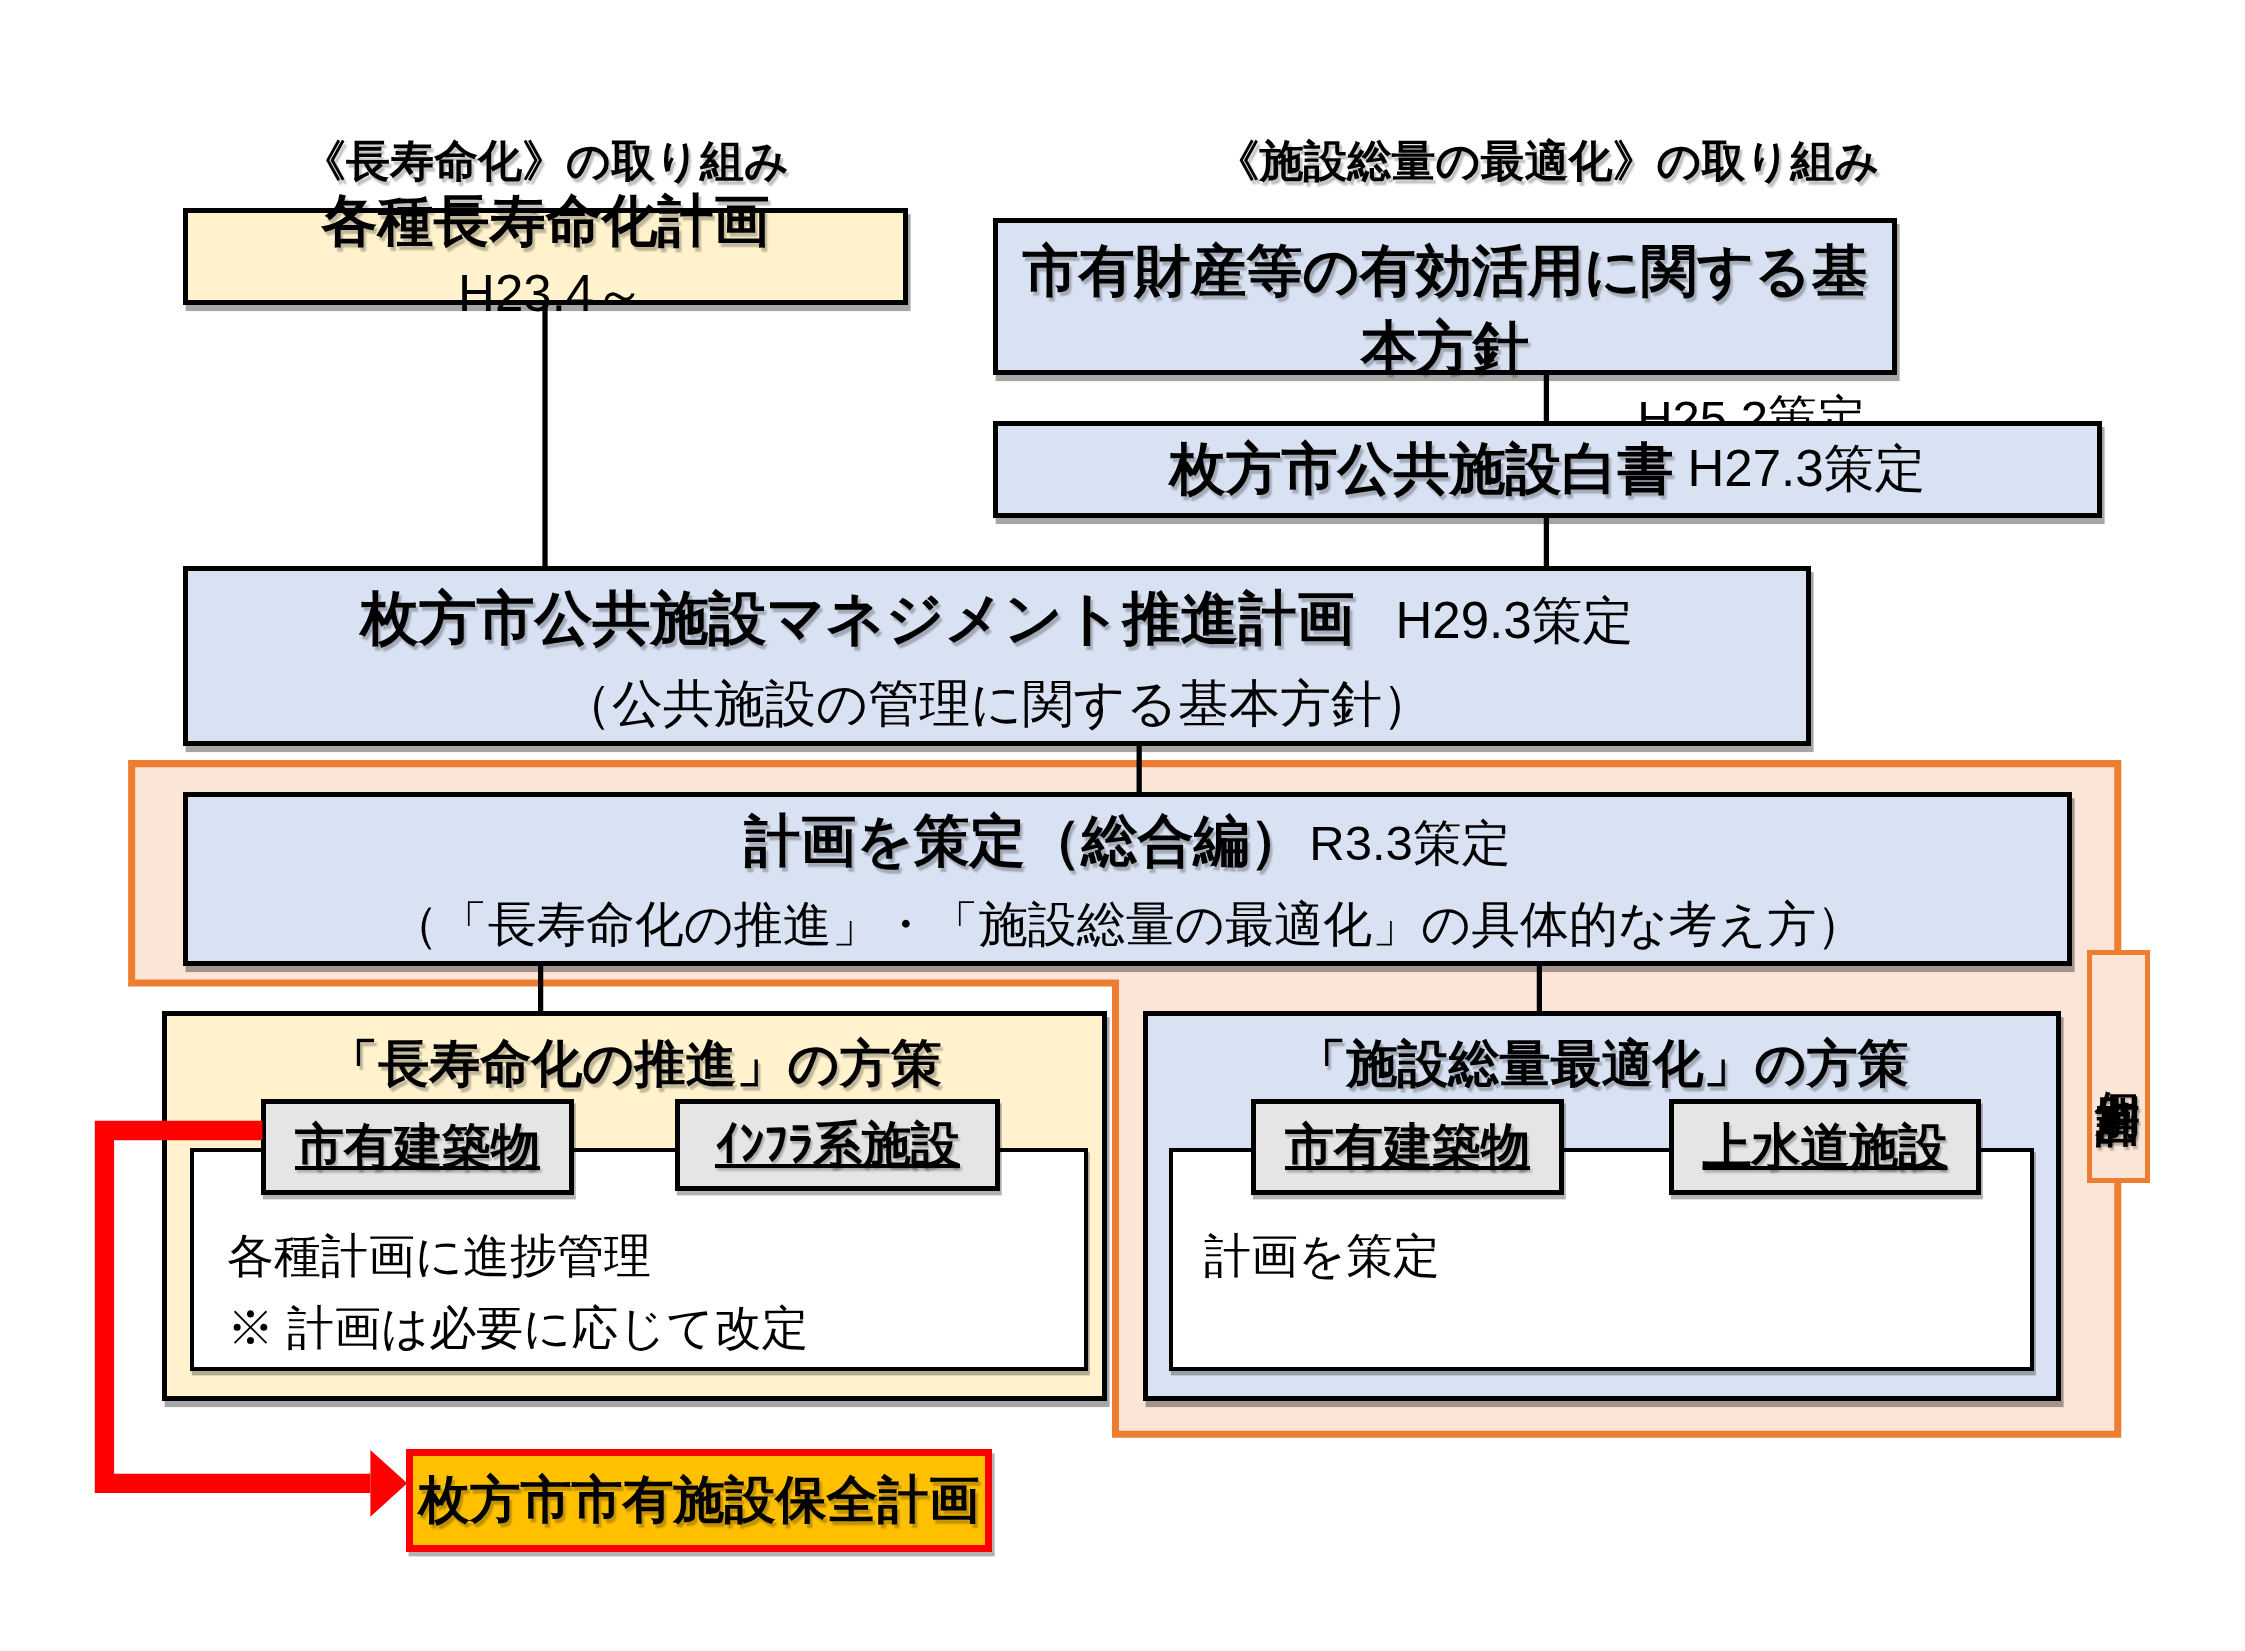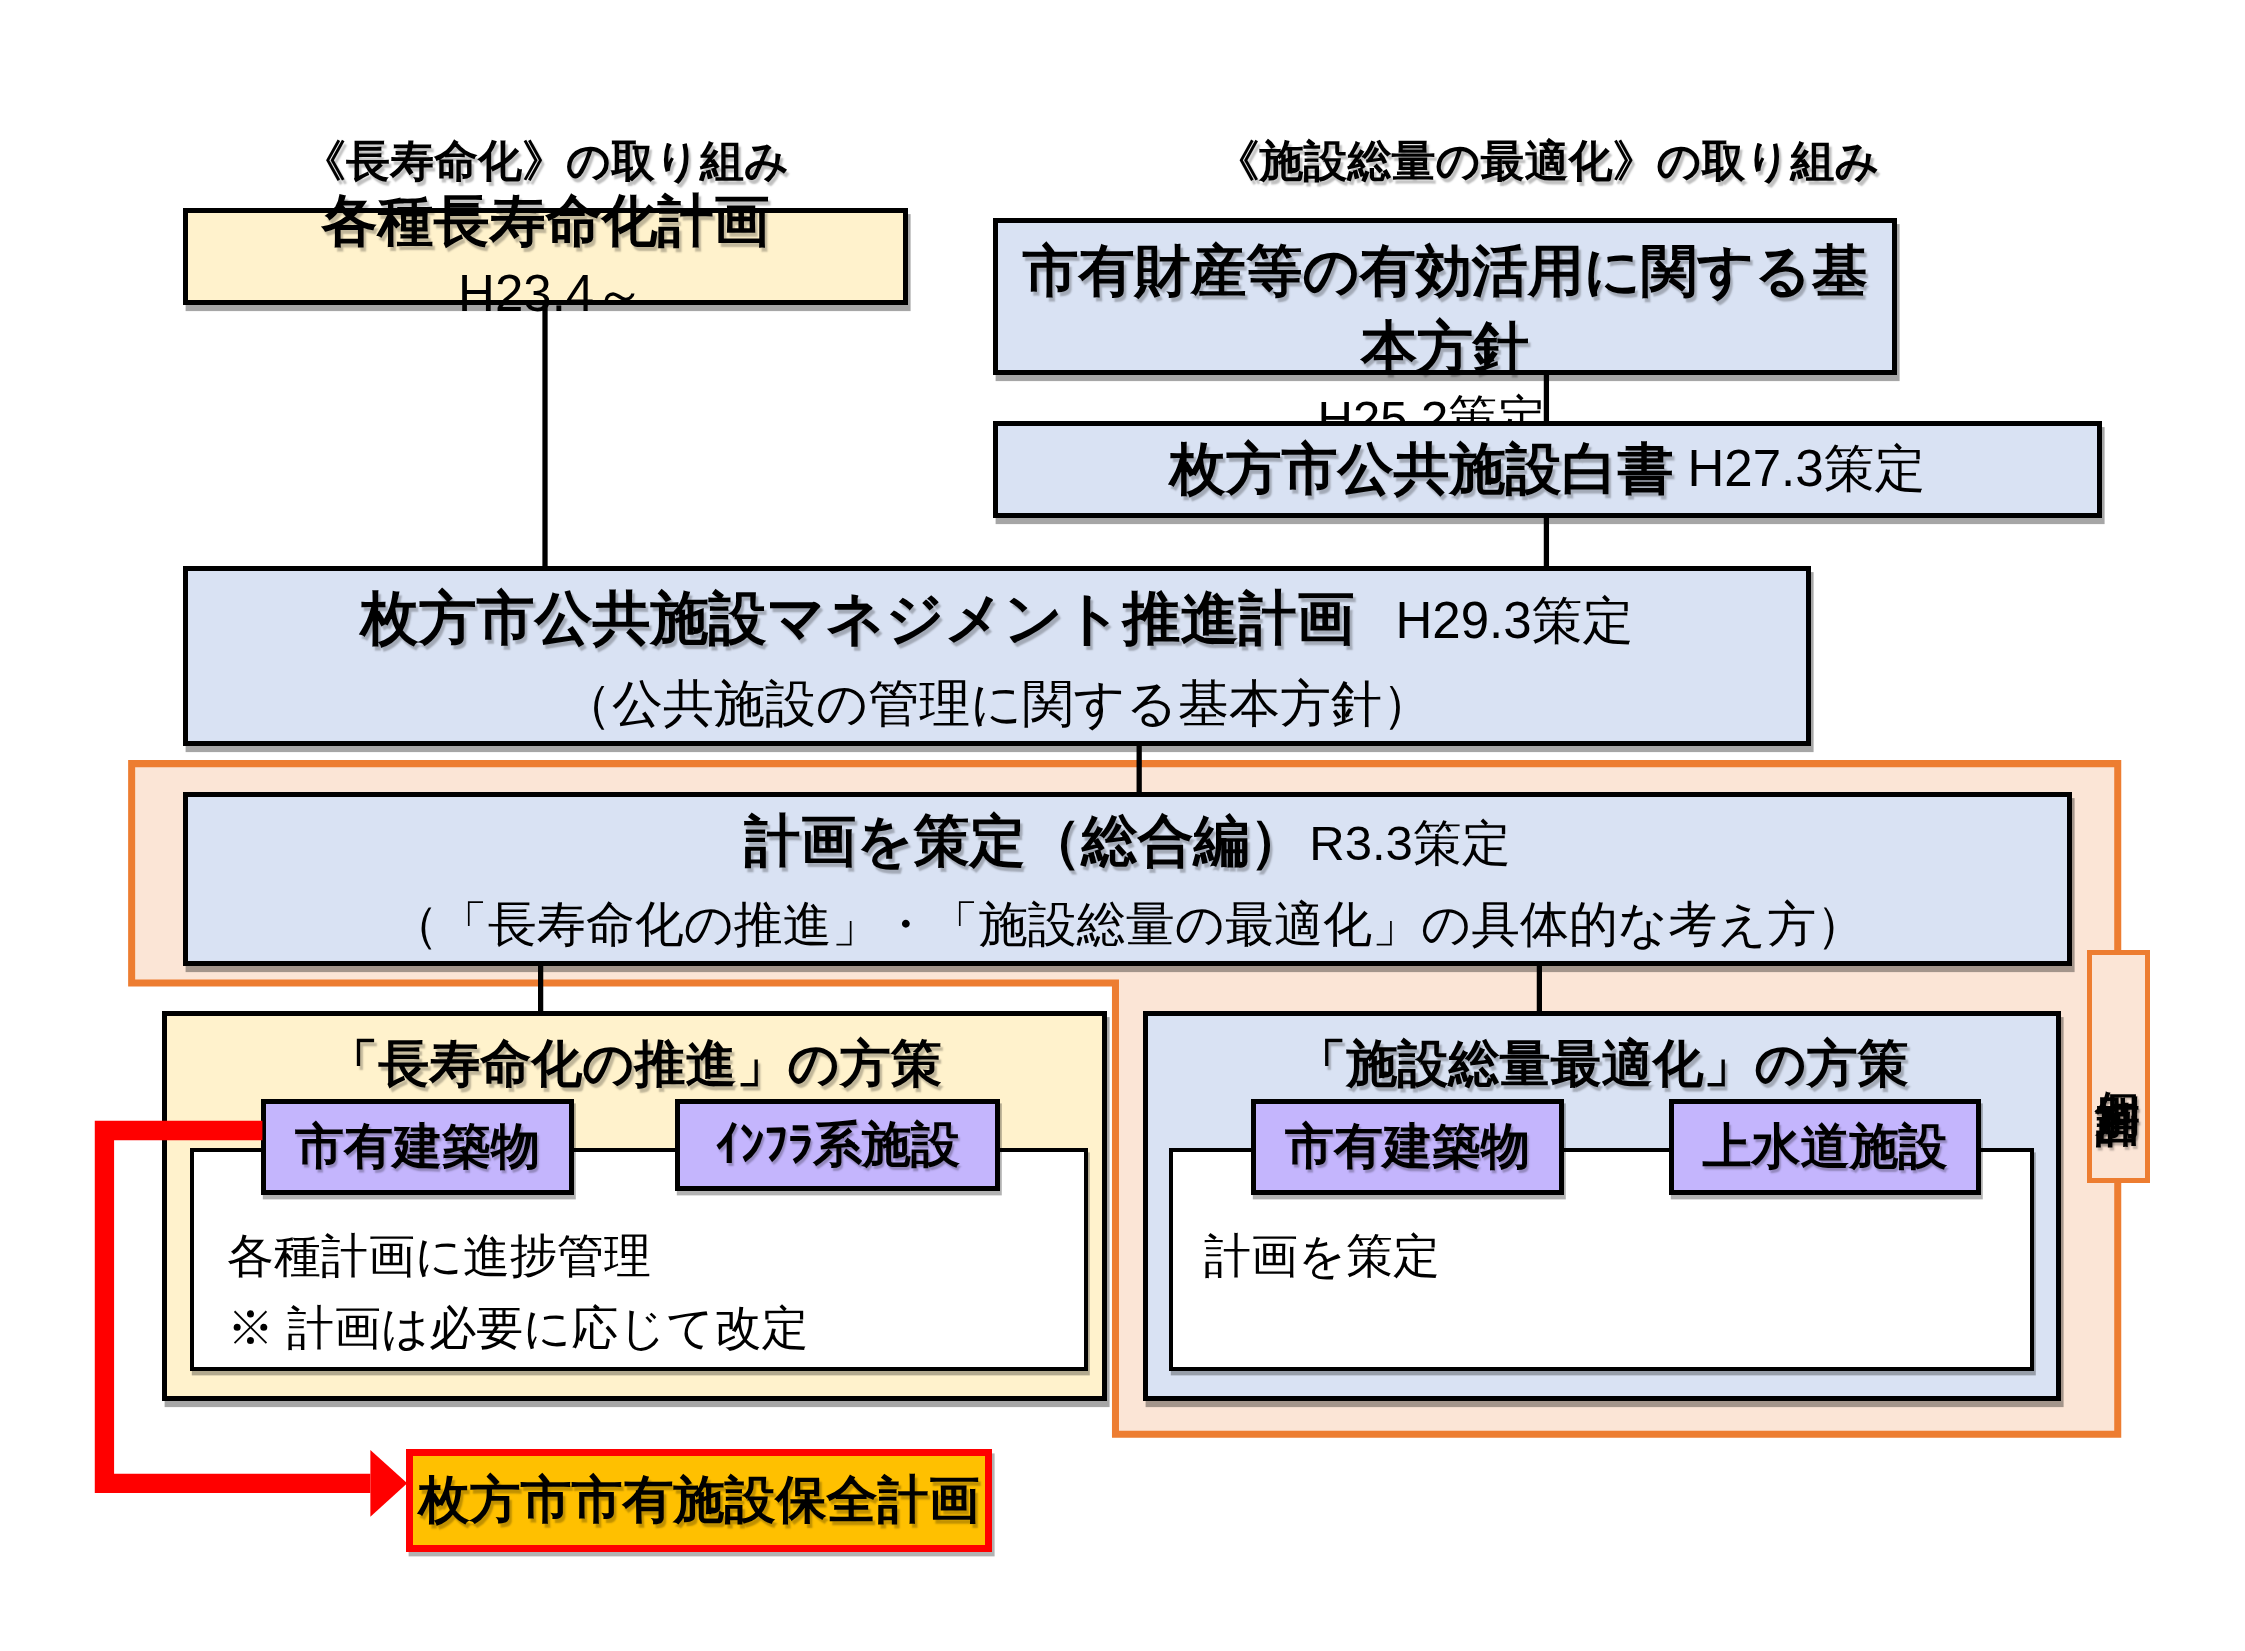--- a/index.html
+++ b/index.html
@@ -35,39 +35,39 @@
   
   .branch { padding:0; }
   .branch .title { margin-top:14px; text-align:center; }
   .inner-white {
     position:absolute; box-sizing:border-box;
     border:4.4px solid #000; background:#fff;
     box-shadow:1.8px 4.4px 0 rgba(0,0,0,0.3);
   }
   .chip {
     position:absolute; box-sizing:border-box;
-    border:5.3px solid #000; background:#c4b5fd;
+    border:5.3px solid #000; background:#e5e5e5;
     box-shadow:1.8px 4.4px 0 rgba(0,0,0,0.3);
     display:flex; align-items:center; justify-content:center;
     font-size:49px; font-weight:bold;
-    text-shadow:1.8px 2.6px 1.8px rgba(0,0,0,0.25); z-index:2;
+    text-shadow:1.8px 2.6px 1.8px rgba(0,0,0,0.25); z-index:2;text-decoration:underline;
   }
   .body-text {
     position:absolute; font-size:47px; line-height:72px; z-index:2;
     white-space:nowrap;
   }
   .side-label {
     position:absolute; z-index:2; box-sizing:border-box;
     border:5.3px solid #ED7D31; background:#FBE5D6;
     display:flex; align-items:center; justify-content:center;
     writing-mode:vertical-rl; text-orientation:upright;
     font-size:44px; font-weight:bold; letter-spacing:5.3px;
     text-shadow:1.8px 2.6px 1.8px rgba(0,0,0,0.25);
   }
-  .date-right { text-align:center; padding-right:26px; }
+  .date-right { text-align:right; padding-right:26px; }
 </style>
 </head>
 <body>
 
 <div class="canvas">
 
   <svg class="layer z0" width="2245" height="1651" viewBox="0 0 2558 1881">
     <polygon points="150,870 2413,870 2413,1634 1271,1634 1271,1120 150,1120" fill="#FBE5D6" stroke="#ED7D31" stroke-width="8"></polygon>
   </svg>
 

